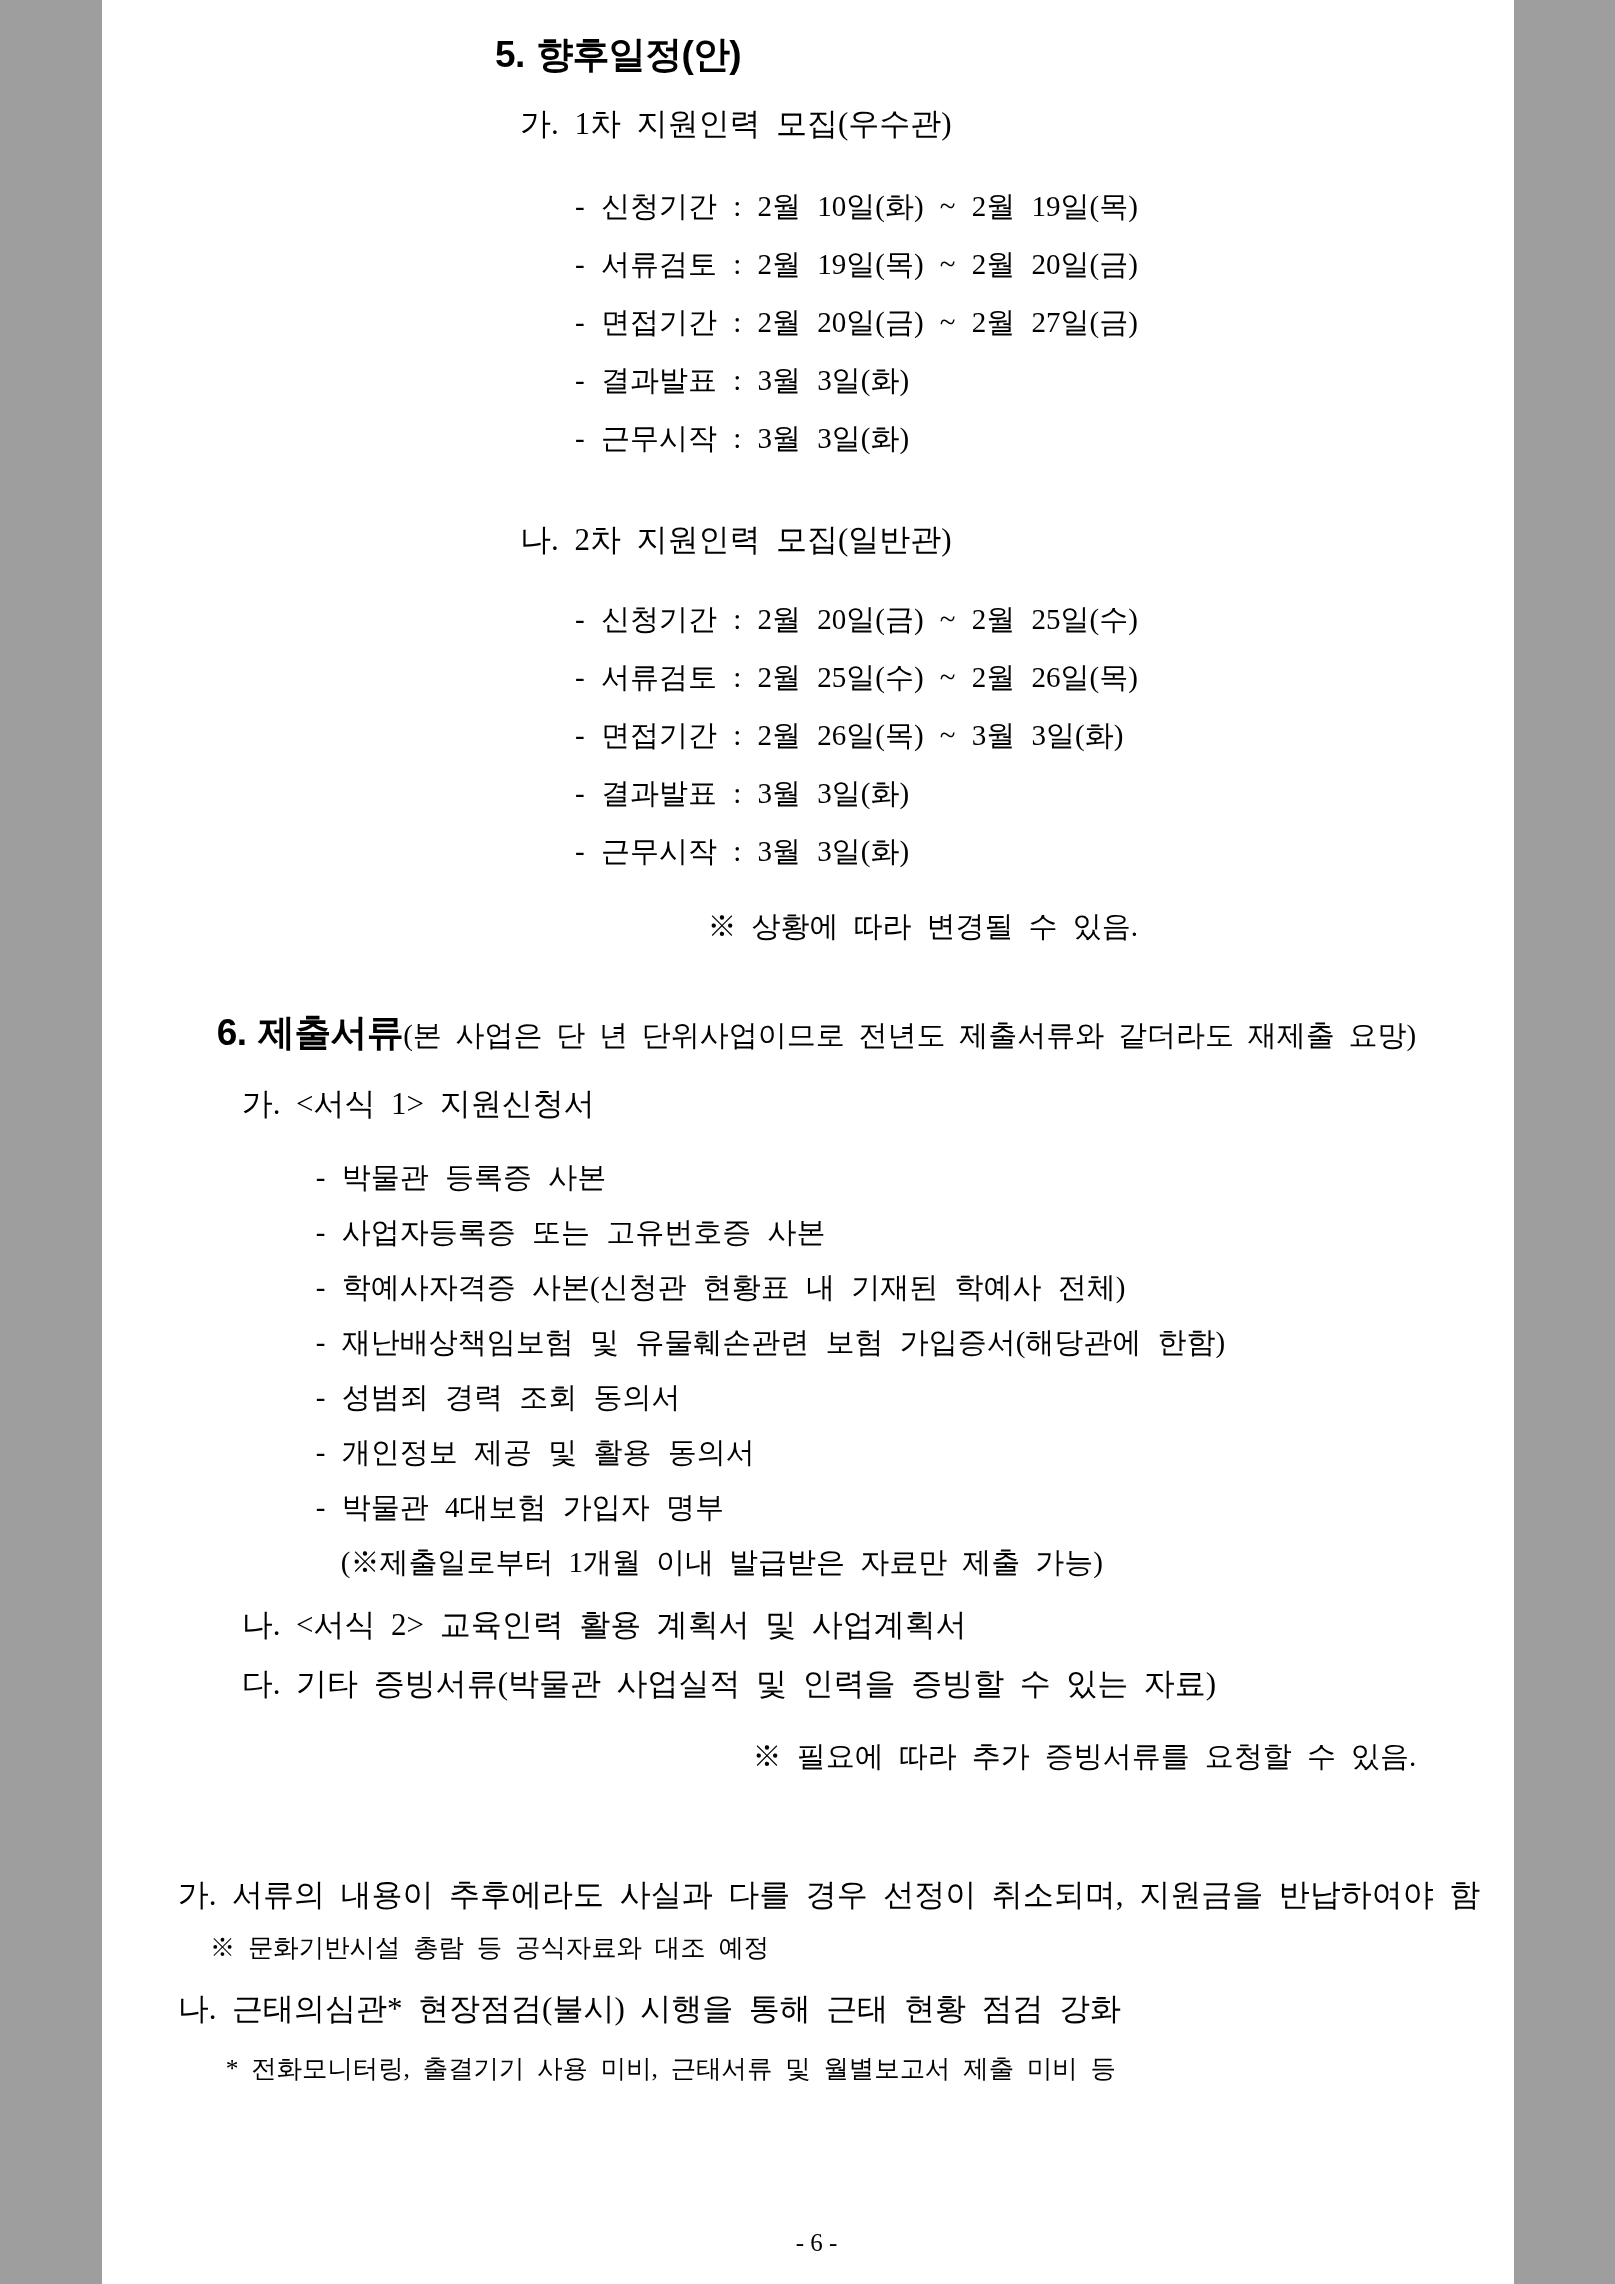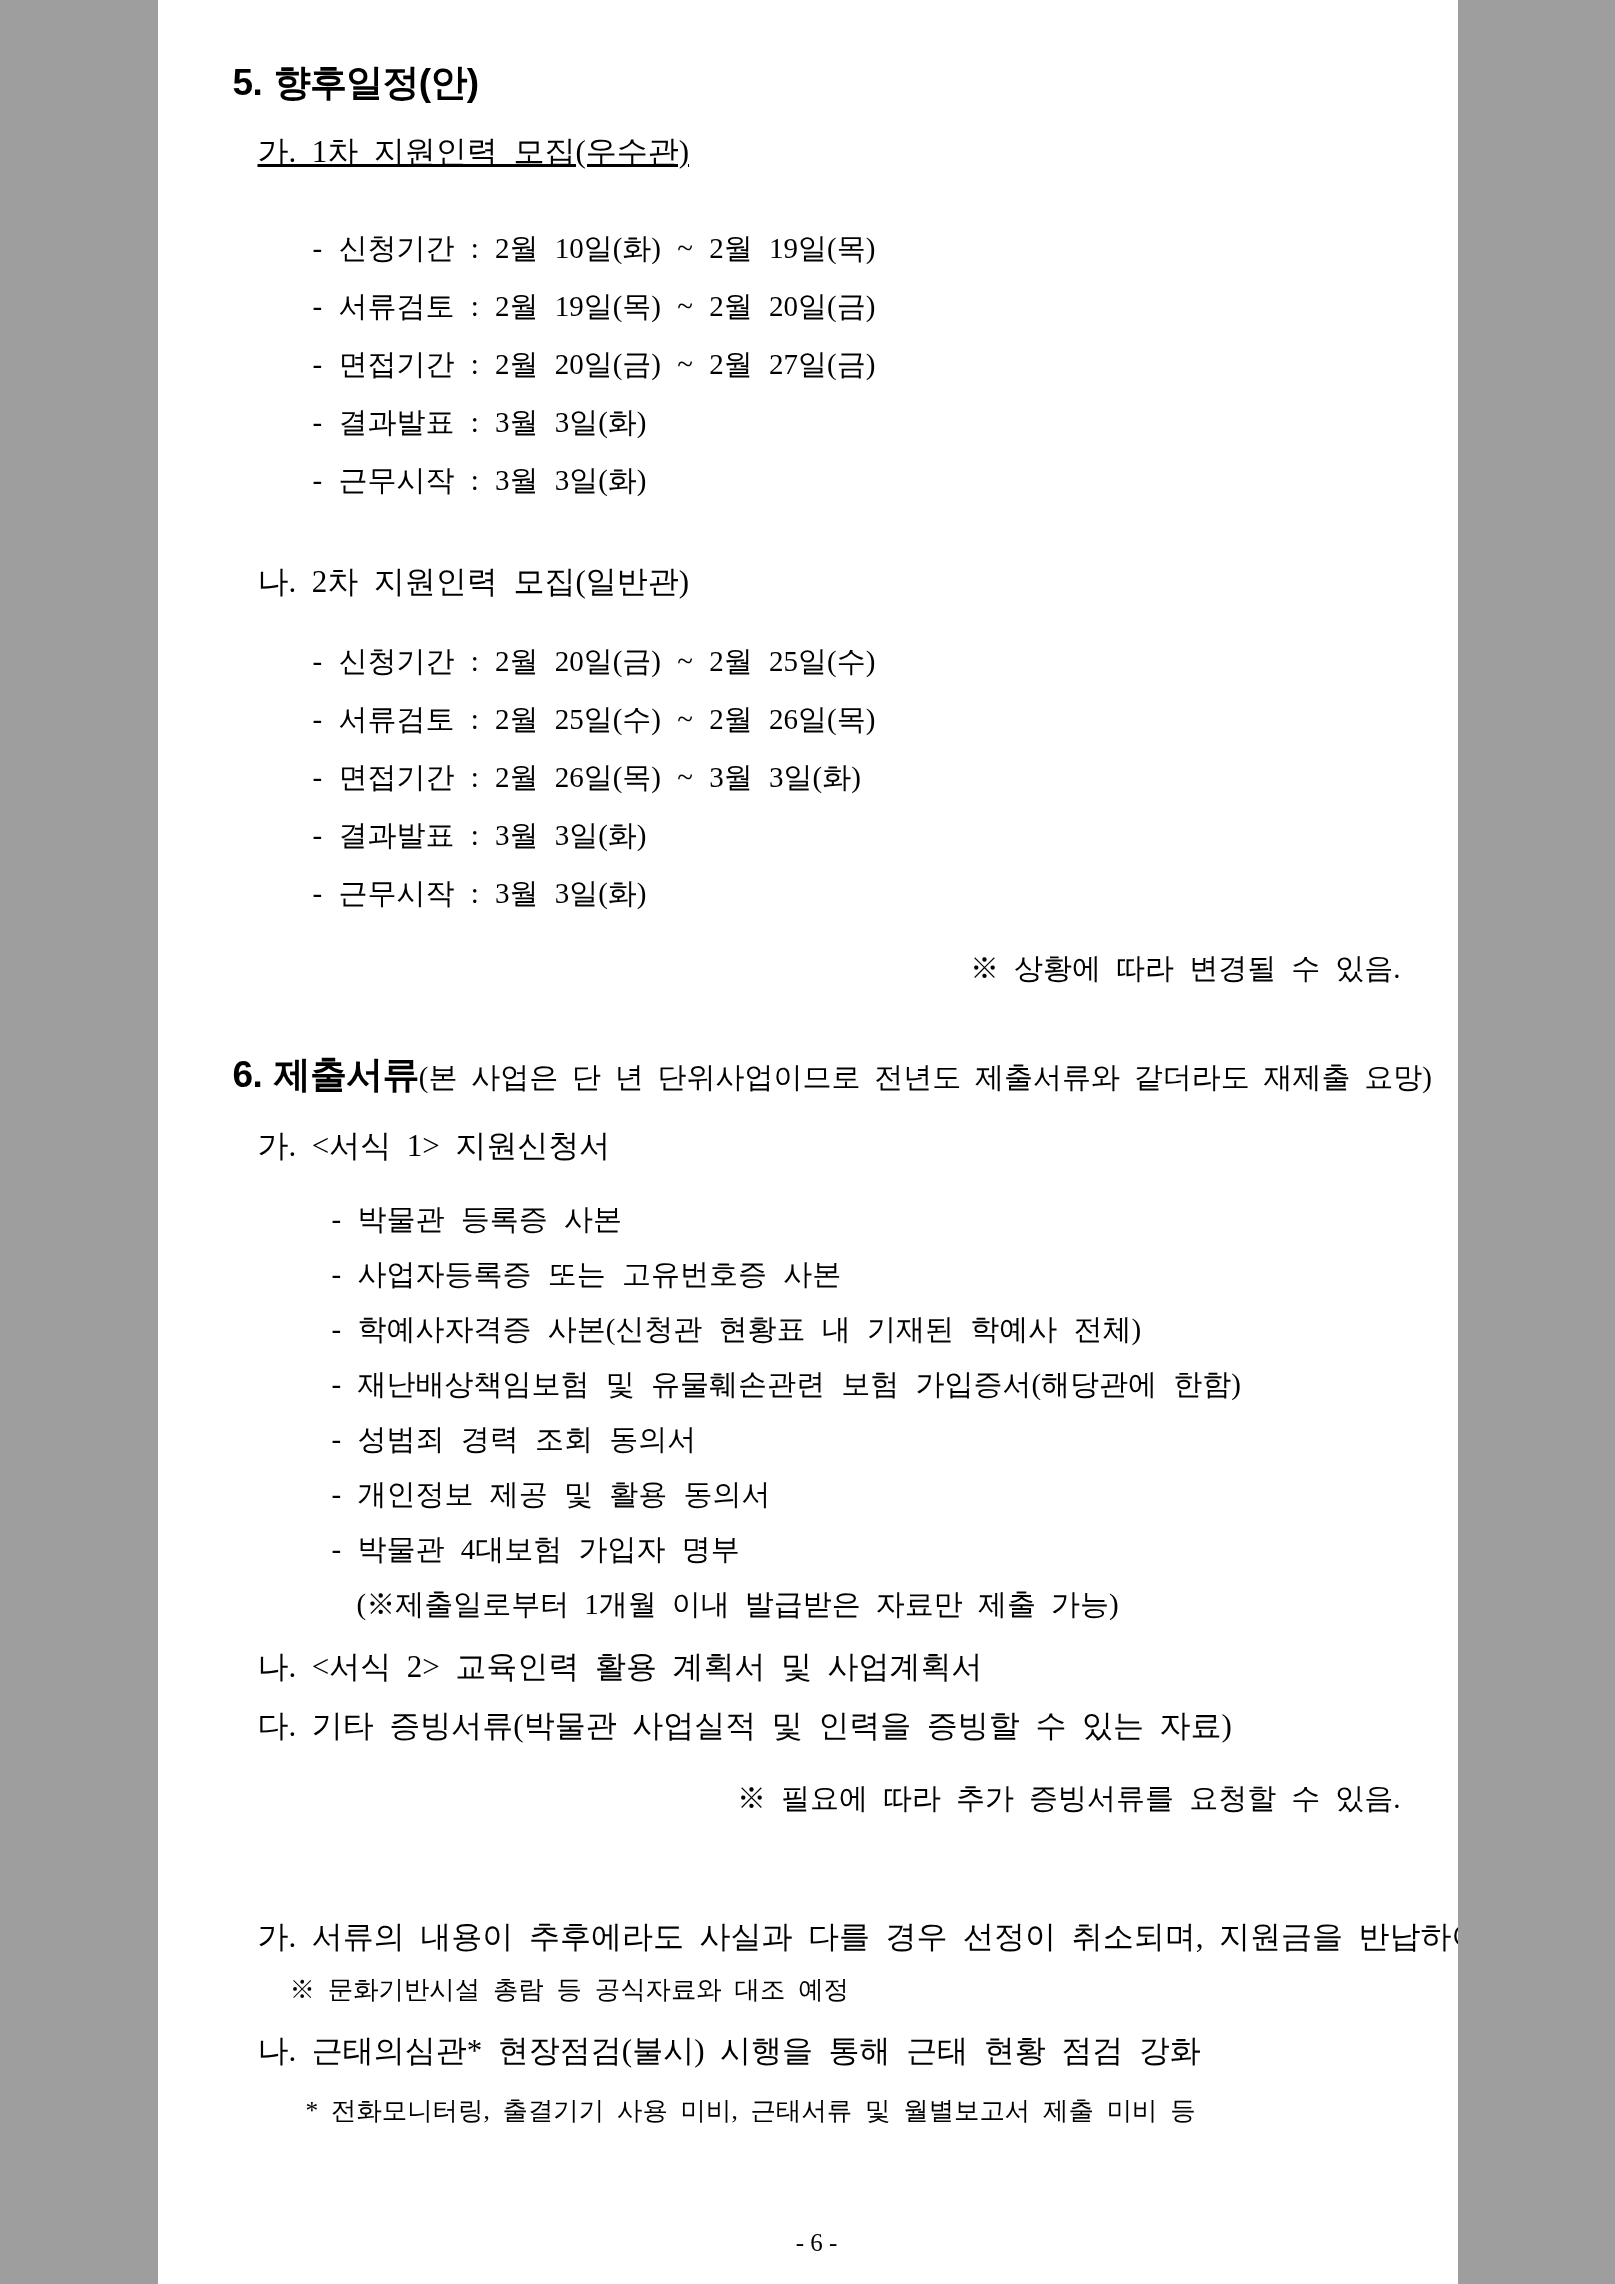--- a/index.html
+++ b/index.html
@@ -1,28 +1,29 @@
 <!DOCTYPE html>
 <html lang="ko" style="font-size:10.4px"><head>
 <meta charset="utf-8">
 <style>
   html, body { margin: 0; padding: 0; background: #9e9e9e; }
   .page {
     position: relative;
-    width: 1300px;
+    width: 1412px;
     height: 2284px;
     margin: 0 auto;
     background: #ffffff;
     box-sizing: border-box;
-    padding: 60px 57px 26px 75px;
+    padding: 32px 57px 26px 75px;
     display: flex;
     flex-direction: column;
     font-family: "Liberation Serif", "DejaVu Serif", serif;
     color: #000000;
     overflow: hidden;
+    align-items: center;
   }
   
   .heading {
     font-family: "Liberation Sans", "DejaVu Sans", sans-serif;
     font-weight: 800;
     font-size: 37px;
     line-height: 46px;
     letter-spacing: -0.7px;
     white-space: nowrap;
   }
@@ -72,21 +73,21 @@
     white-space: nowrap;
   }
   .footer {
     margin-top: auto;
     text-align: center;
     font-size: 25px;
     line-height: 30px;
   }
   
   .s5-heading   { margin-bottom: 26px; }
-  .s5-group-a   { margin-bottom: 48px; text-decoration: underline; }
+  .s5-group-a   { margin-bottom: 34px; }
   .s5-items-a   { margin-bottom: 53px; }
   .s5-group-b   { margin-bottom: 31px; }
   .s5-items-b   { margin-bottom: 27px; }
   .s5-note      { margin-bottom: 63px; }
   .s6-heading   { margin-bottom: 26px; }
   .s6-ga-label  { margin-bottom: 27px; }
   .s6-na-label  { margin-top: 5.2px; line-height: 59px; }
   .s6-da-label  { line-height: 59px; }
   .s6-note      { margin-top: 24px; margin-bottom: 98px; }
   .s7-heading   { margin-bottom: 38px; }

